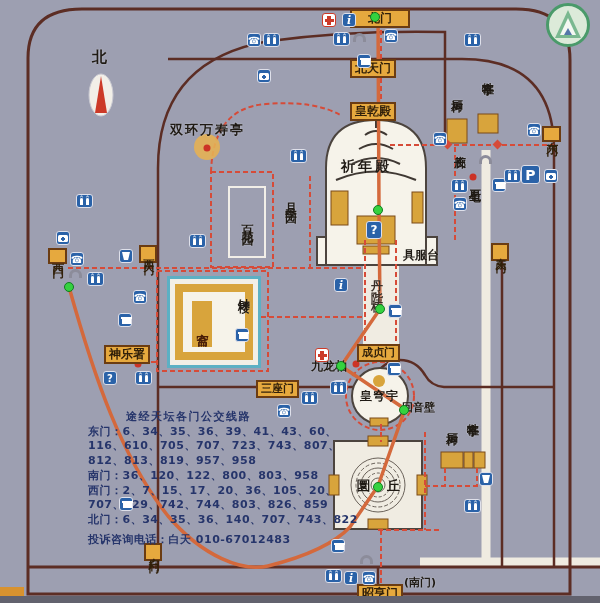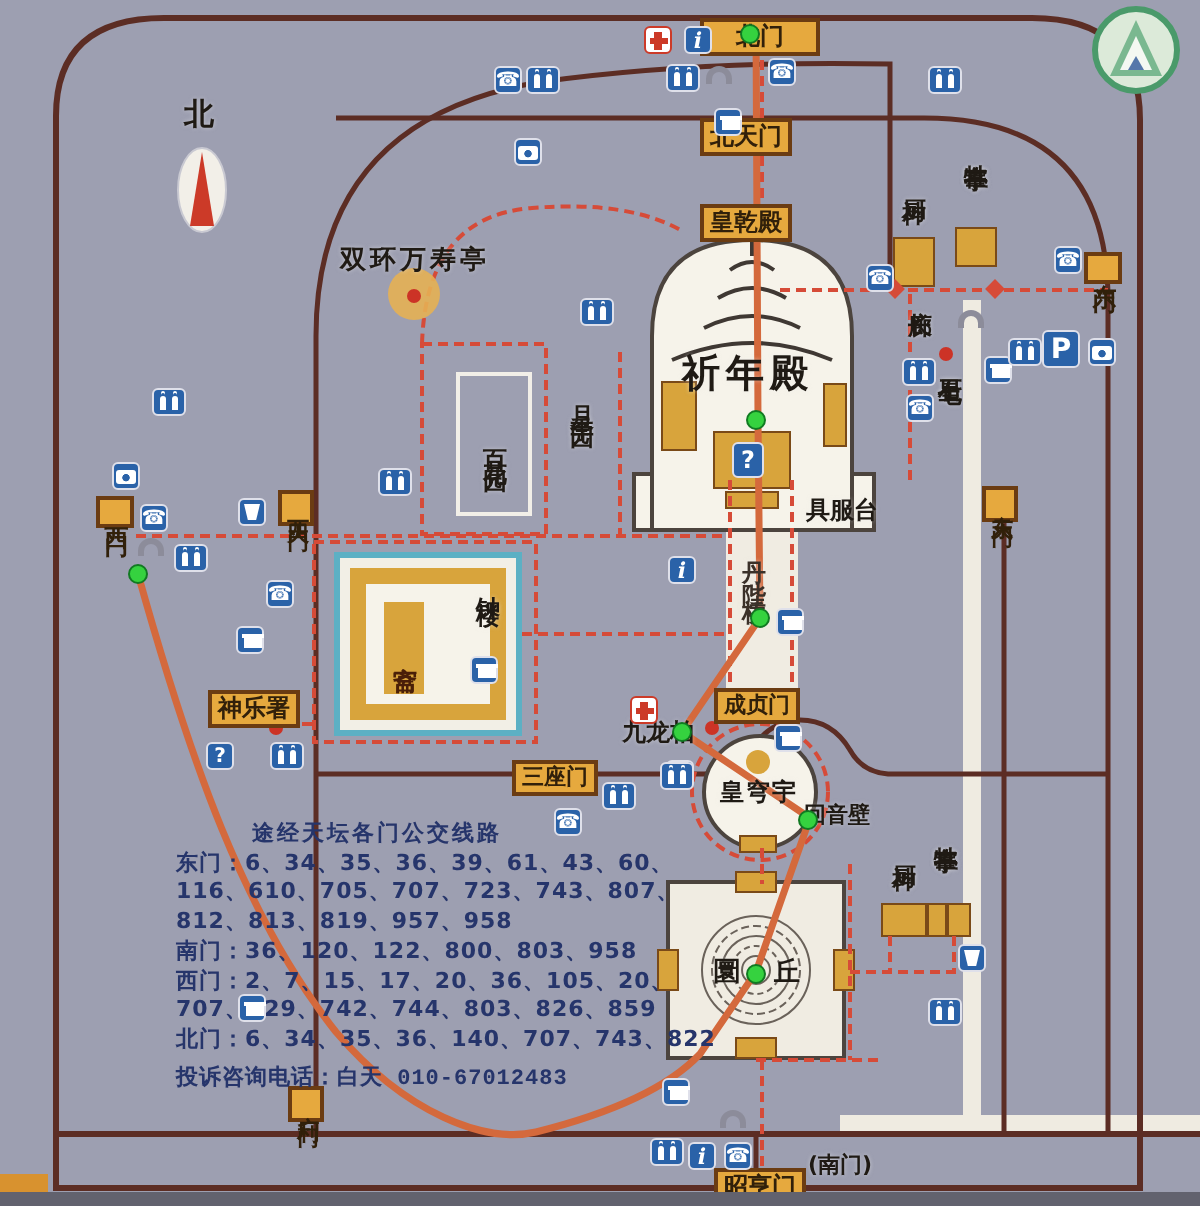--- a/index.html
+++ b/index.html
@@ -51,21 +51,21 @@
           justify-content:center;}
   
   .bhy{position:absolute;left:228px;top:186px;width:34px;height:68px;border:2px solid #f2efe8;
        display:flex;align-items:center;justify-content:center;}
   
   .bus{position:absolute;left:88px;top:410px;color:#26356b;font-weight:bold;font-size:11px;
        line-height:1.34;letter-spacing:.5px;white-space:nowrap;}
   .bus .t{margin-left:38px;letter-spacing:1.5px;}
   .bus .i1{}
   .bus .i2{margin-left:64px;}
-  .bus .gap{margin-top:5px;font-family:Liberation Mono, monospace;}
+  .bus .gap{margin-top:5px;}
   
   .logo{position:absolute;left:546px;top:3px;width:44px;height:44px;border-radius:50%;
         border:3px solid #4a9a6a;background:#dcead9;box-sizing:border-box;}
   .logo .t1{position:absolute;left:6px;top:4px;width:26px;height:28px;background:#7ab890;
         clip-path:polygon(50% 0,0 100%,100% 100%);}
   .logo .t2{position:absolute;left:11px;top:12px;width:16px;height:17px;background:#f4f8f2;
         clip-path:polygon(50% 0,0 100%,100% 100%);}
   .logo .t3{position:absolute;left:15px;top:22px;width:8px;height:7px;background:#5577aa;
         clip-path:polygon(50% 0,0 100%,100% 100%);}
   .bottombar{position:absolute;left:0;top:596px;width:600px;height:7px;background:#62626e;}
@@ -198,21 +198,21 @@
   <div class="glabel v" style="left:48px;top:248px;">西门</div>
   <div class="glabel v" style="left:139px;top:245px;font-size:11px;">西天门</div>
   <div class="glabel v" style="left:144px;top:543px;font-size:11px;">广利门</div>
   <div class="glabel" style="left:357px;top:584px;">昭亨门</div>
   <div class="mlabel" style="left:404px;top:575px;font-size:11px;">(南门)</div>
   <div class="glabel" style="left:357px;top:344px;font-size:11px;">成贞门</div>
   <div class="glabel" style="left:256px;top:380px;font-size:11px;">三座门</div>
   <div class="glabel" style="left:350px;top:102px;">皇乾殿</div>
   <div class="glabel" style="left:104px;top:345px;">神乐署</div>
 
-  <div class="mlabel" style="left:341px;top:174px;font-size:19px;letter-spacing:3px;">祈年殿</div>
+  <div class="mlabel" style="left:341px;top:158px;font-size:14px;letter-spacing:3px;">祈年殿</div>
   <div class="mlabel" style="left:403px;top:247px;">具服台</div>
   <div class="mlabel" style="left:170px;top:121px;font-size:13px;letter-spacing:2px;">双环万寿亭</div>
   <div class="bhy">
     <span class="mlabel v" style="position:static;letter-spacing:5px;">百花园</span>
   </div>
   <div class="mlabel v" style="left:282px;top:193px;letter-spacing:5px;">月季园</div>
 
   <div class="zg-outer">
     <div class="zg-ring"></div>
     <div class="zg-tag">
@@ -230,21 +230,21 @@
 
   <div class="mlabel v" style="left:448px;top:90px;">神厨</div>
   <div class="mlabel v" style="left:479px;top:73px;">宰牲亭</div>
   <div class="mlabel v" style="left:451px;top:146px;">长廊</div>
   <div class="mlabel v" style="left:466px;top:180px;">七星石</div>
   <div class="mlabel v" style="left:443px;top:423px;">神厨</div>
   <div class="mlabel v" style="left:464px;top:414px;">宰牲亭</div>
 
   <div class="bus">
     <div class="t">途经天坛各门公交线路</div>
-    <div>东门：6、34、35、36、39、61、43、60、</div>
+    <div>东门：6、34、35、36、39、41、43、60、</div>
     <div class="i1">116、610、705、707、723、743、807、</div>
     <div class="i1">812、813、819、957、958</div>
     <div>南门：36、120、122、800、803、958</div>
     <div>西门：2、7、15、17、20、36、105、20、</div>
     <div class="i1">707、729、742、744、803、826、859</div>
     <div>北门：6、34、35、36、140、707、743、822</div>
     <div class="gap">投诉咨询电话：白天 010-67012483</div>
   </div>
 
   <div class="ic ic-aid" style="left:322px;top:13px;"></div>

